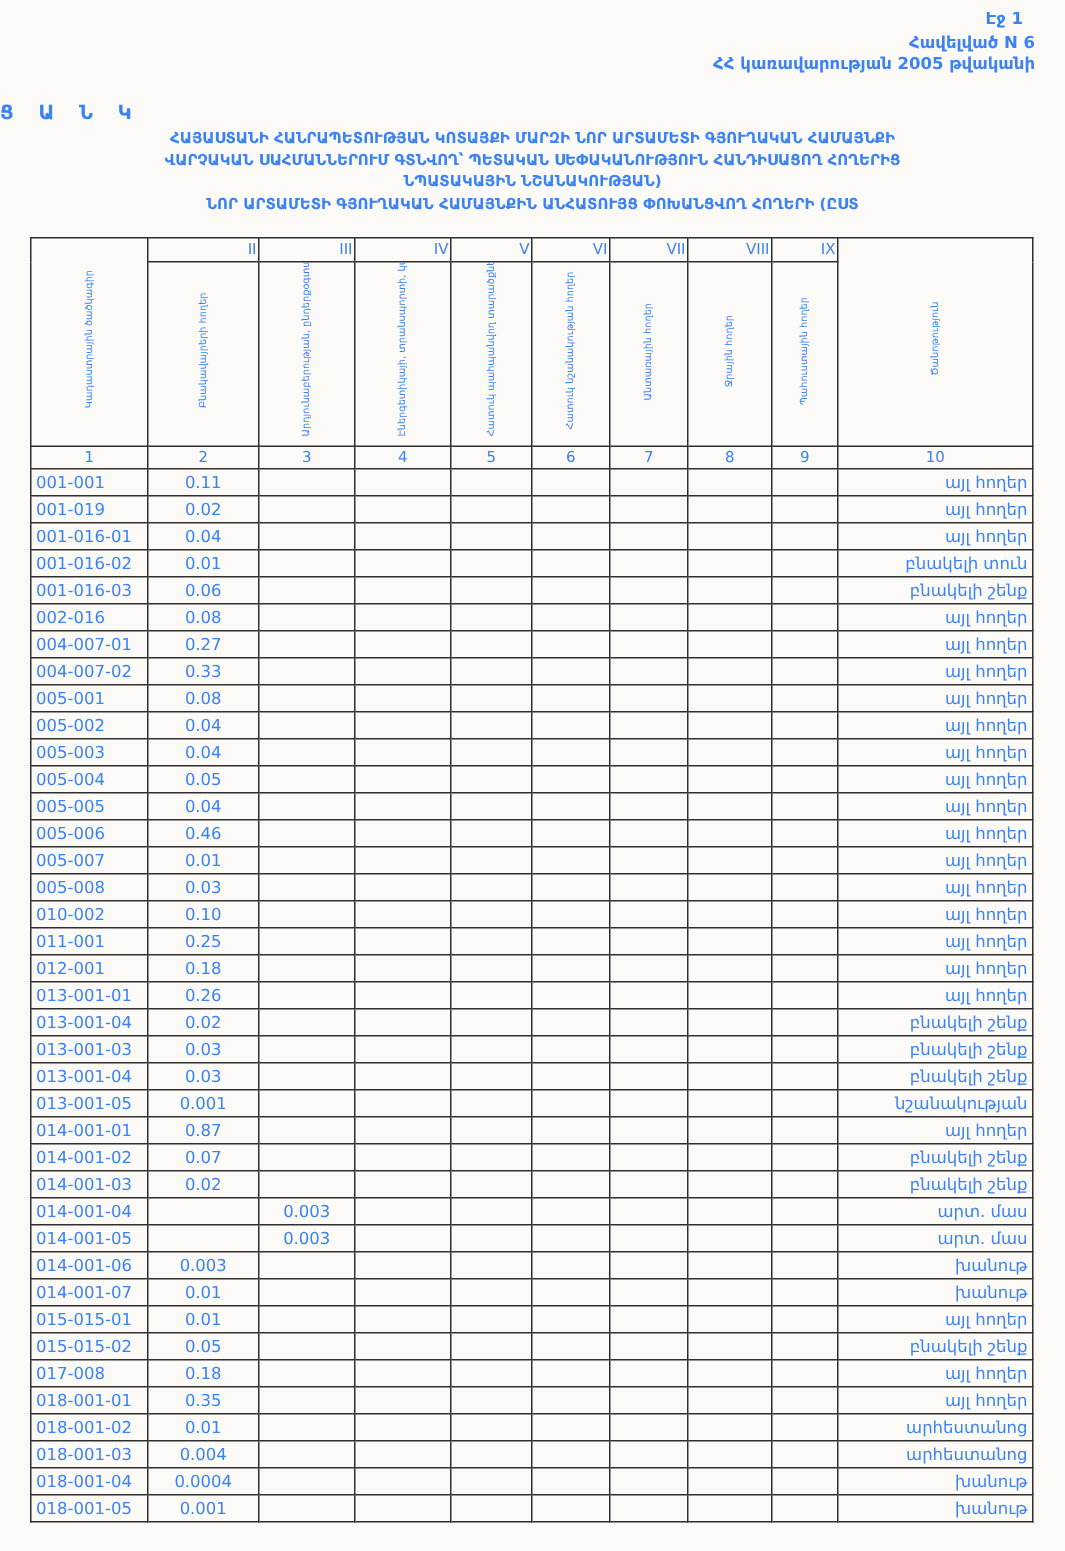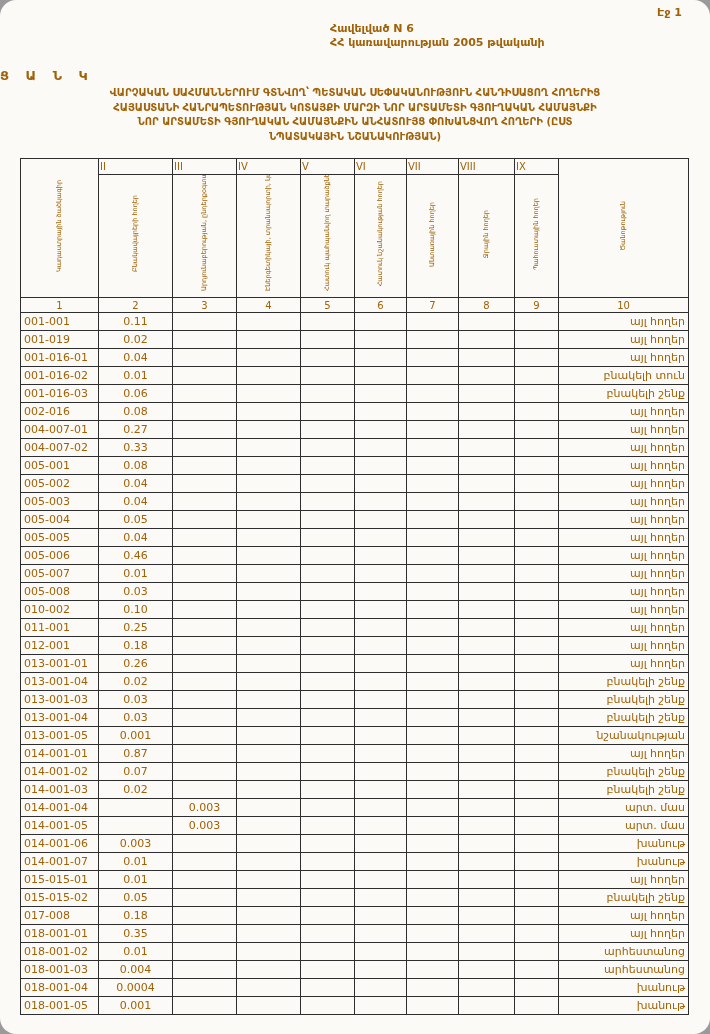--- a/index.html
+++ b/index.html
@@ -2,53 +2,52 @@
 <html><head>
 <meta charset="utf-8">
 <style>
   html,body { margin:0; padding:0; background:#9a9a9a; }
   .page {
     position:relative;
     width:710px; height:1034px;
     margin:0 auto;
     background:#fbfaf6;
     font-family:"DejaVu Sans", sans-serif;
-    color:#a16207;
+    color:#3b82f6;
     overflow:hidden;
     box-sizing:border-box;
-    border-radius:16px;
   }
   .page-number {
     position:absolute; top:6px; right:28px;
     font-size:11px; font-weight:bold;
   }
   .appendix {
     position:absolute; top:22px; left:330px; width:360px;
-    text-align:left; font-size:11px; font-weight:bold; line-height:1.25;
+    text-align:right; font-size:11px; font-weight:bold; line-height:1.25;
   }
   .doc-title {
     position:absolute; top:68px; left:0; width:100%;
     text-align:left; font-size:13px; font-weight:bold; letter-spacing:6px;
   }
   .doc-subtitle {
     position:absolute; top:86px; left:10px; width:690px;
     text-align:center; font-size:10px; font-weight:bold; line-height:1.45;
   }
   table.land-table {
     position:absolute; top:158px; left:20px;
     border-collapse:collapse; table-layout:fixed;
     background:#fbfaf6;
   }
   table.land-table th, table.land-table td {
     border:1px solid #2e2e2e;
     box-sizing:border-box;
     overflow:hidden;
     white-space:nowrap;
   }
-  th.roman { height:16px; font-size:10px; font-weight:normal; text-align:left; }
+  th.roman { height:16px; font-size:10px; font-weight:normal; text-align:right; }
   th.vlabel { height:120px; vertical-align:middle; text-align:center; padding:2px 1px; font-weight:normal; white-space:normal; }
   .vert {
     writing-mode:vertical-rl;
     transform:rotate(180deg);
     font-size:6.5px; line-height:1.2;
     max-height:114px;
     margin:0 auto;
     text-align:center;
     display:inline-block;
   }
@@ -66,24 +65,24 @@
   <div class="page-number">Էջ 1</div>
 
   <div class="appendix">
     <div>Հավելված N 6</div>
     <div>ՀՀ կառավարության 2005 թվականի</div>
   </div>
 
   <div class="doc-title">Ց Ա Ն Կ</div>
 
   <div class="doc-subtitle">
+    <div>ՀԱՅԱՍՏԱՆԻ ՀԱՆՐԱՊԵՏՈՒԹՅԱՆ ԿՈՏԱՅՔԻ ՄԱՐԶԻ ՆՈՐ ԱՐՏԱՄԵՏԻ ԳՅՈՒՂԱԿԱՆ ՀԱՄԱՅՆՔԻ</div>
     <div>ՎԱՐՉԱԿԱՆ ՍԱՀՄԱՆՆԵՐՈՒՄ ԳՏՆՎՈՂ՝ ՊԵՏԱԿԱՆ ՍԵՓԱԿԱՆՈՒԹՅՈՒՆ ՀԱՆԴԻՍԱՑՈՂ ՀՈՂԵՐԻՑ</div>
-    <div>ՀԱՅԱՍՏԱՆԻ ՀԱՆՐԱՊԵՏՈՒԹՅԱՆ ԿՈՏԱՅՔԻ ՄԱՐԶԻ ՆՈՐ ԱՐՏԱՄԵՏԻ ԳՅՈՒՂԱԿԱՆ ՀԱՄԱՅՆՔԻ</div>
+    <div>ՆՊԱՏԱԿԱՅԻՆ ՆՇԱՆԱԿՈՒԹՅԱՆ)</div>
     <div>ՆՈՐ ԱՐՏԱՄԵՏԻ ԳՅՈՒՂԱԿԱՆ ՀԱՄԱՅՆՔԻՆ ԱՆՀԱՏՈՒՅՑ ՓՈԽԱՆՑՎՈՂ ՀՈՂԵՐԻ (ԸՍՏ</div>
-    <div>ՆՊԱՏԱԿԱՅԻՆ ՆՇԱՆԱԿՈՒԹՅԱՆ)</div>
   </div>
 
   <table class="land-table">
     <colgroup>
         <col style="width: 78px;">
         <col style="width: 74px;">
         <col style="width: 64px;">
         <col style="width: 64px;">
         <col style="width: 54px;">
         <col style="width: 52px;">

